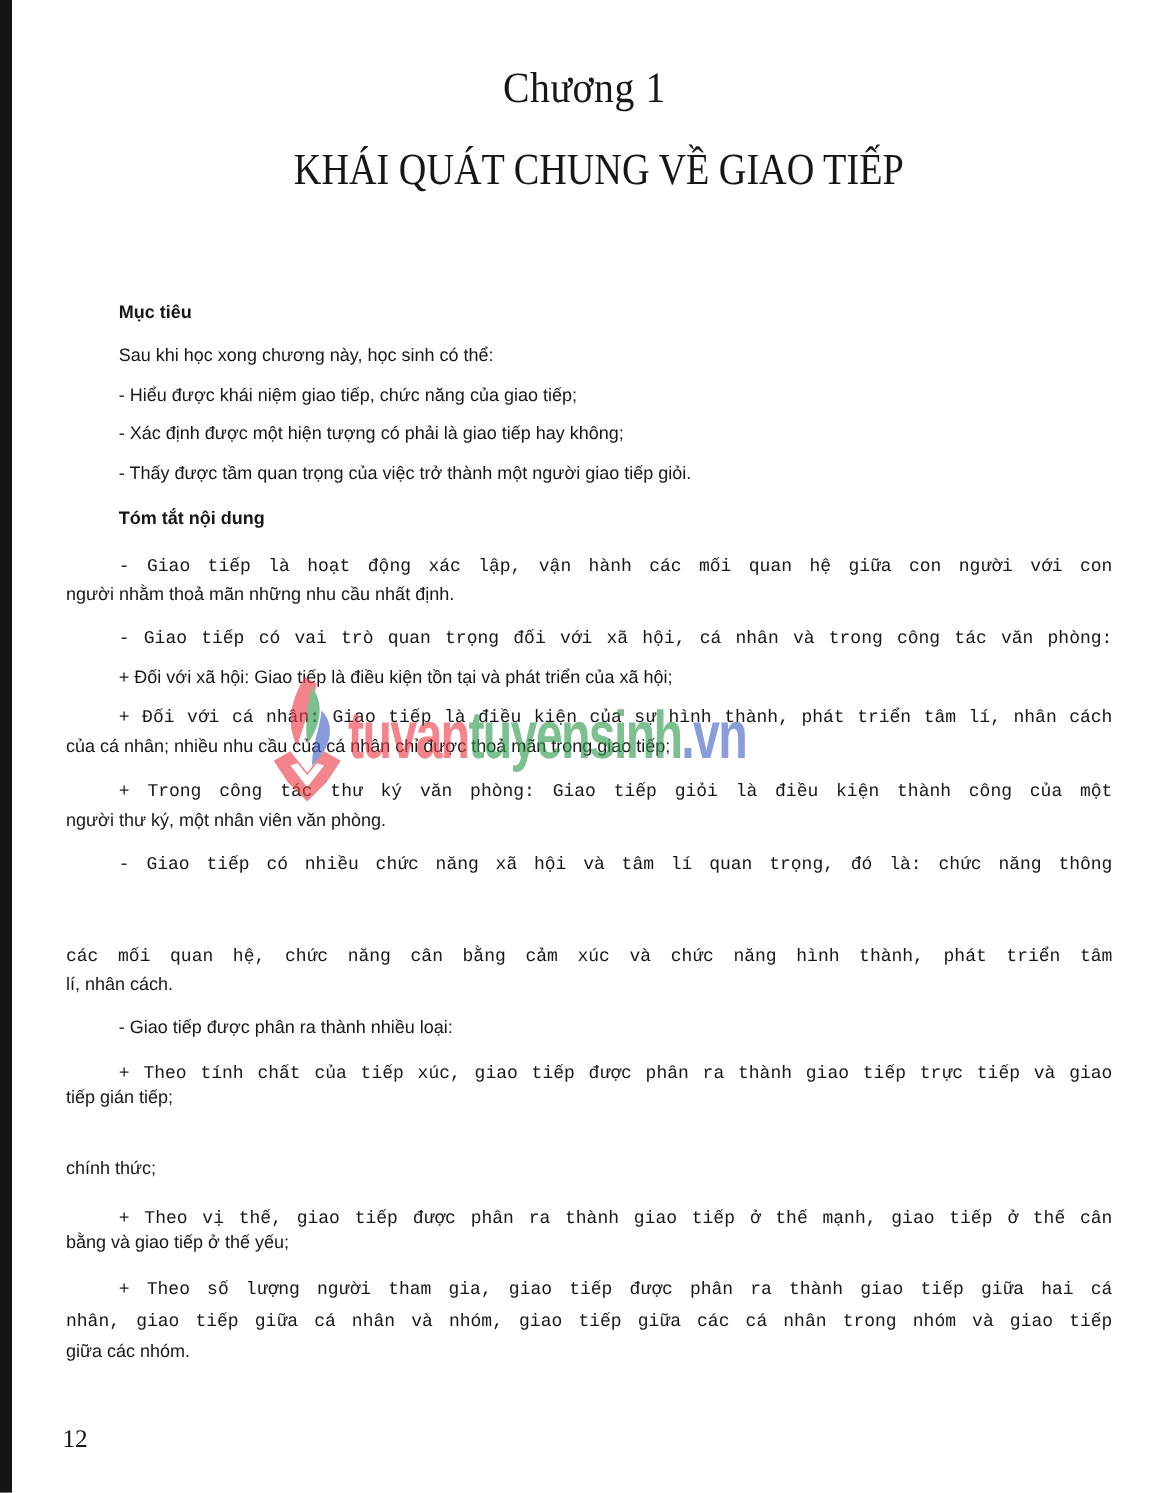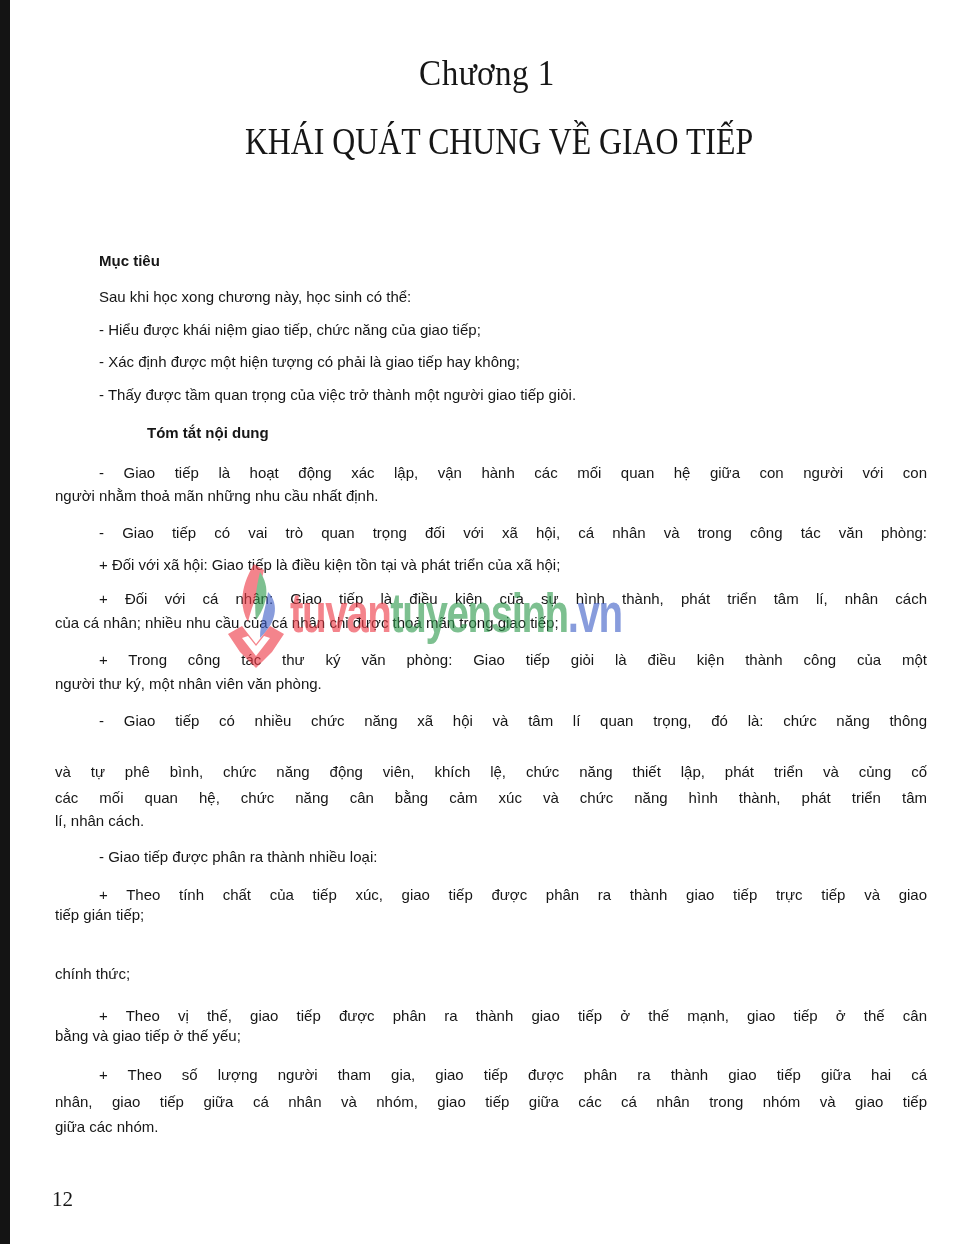--- a/index.html
+++ b/index.html
@@ -24,21 +24,21 @@
       position: absolute; left: 0; width: 978px; top: 120px; text-align: center;
       font-family: "Liberation Serif", "DejaVu Serif", serif;
       font-size: 37px; letter-spacing: 0px;
       transform: scaleX(0.86); transform-origin: center;
     }
     .line {
       position: absolute; white-space: nowrap;
       font-size: 15px; line-height: 24px;
     }
     .heading { font-weight: bold; }
-    .justify { text-align: justify; text-align-last: justify; }
+    .justify { text-align: justify; text-align-last: justify; font-family: Liberation Mono, monospace; }
     .page-number {
       position: absolute; left: 42px; top: 1187px;
       font-family: "Liberation Serif", "DejaVu Serif", serif;
       font-size: 21px;
     }
     .watermark {
       position: absolute; left: 210px; top: 556px; width: 460px; height: 120px;
       pointer-events: none; opacity: 0.62;
     }
     .wm-text {
@@ -61,33 +61,32 @@
 
   <div class="chapter-num">Chương 1</div>
   <div class="chapter-title">KHÁI QUÁT CHUNG VỀ GIAO TIẾP</div>
 
   <div class="line heading" style="left:89px; top:249px;">Mục tiêu</div>
   <div class="line" style="left:89px; top:285px;">Sau khi học xong chương này, học sinh có thể:</div>
   <div class="line" style="left:89px; top:318px;">- Hiểu được khái niệm giao tiếp, chức năng của giao tiếp;</div>
   <div class="line" style="left:89px; top:350px;">- Xác định được một hiện tượng có phải là giao tiếp hay không;</div>
   <div class="line" style="left:89px; top:383px;">- Thấy được tầm quan trọng của việc trở thành một người giao tiếp giỏi.</div>
 
-  <div class="line heading" style="left:89px; top:421px;margin-left:48px;">Tóm tắt nội dung</div>
+  <div class="line heading" style="left:89px; top:421px;">Tóm tắt nội dung</div>
 
   <div class="line justify" style="left:89px; top:461px; width:828px;">- Giao tiếp là hoạt động xác lập, vận hành các mối quan hệ giữa con người với con</div>
   <div class="line" style="left:45px; top:484px;">người nhằm thoả mãn những nhu cầu nhất định.</div>
   <div class="line justify" style="left:89px; top:521px; width:828px;">- Giao tiếp có vai trò quan trọng đối với xã hội, cá nhân và trong công tác văn phòng:</div>
   <div class="line" style="left:89px; top:553px;">+ Đối với xã hội: Giao tiếp là điều kiện tồn tại và phát triển của xã hội;</div>
   <div class="line justify" style="left:89px; top:587px; width:828px;">+ Đối với cá nhân: Giao tiếp là điều kiện của sự hình thành, phát triển tâm lí, nhân cách</div>
   <div class="line" style="left:45px; top:611px;">của cá nhân; nhiều nhu cầu của cá nhân chỉ được thoả mãn trong giao tiếp;</div>
   <div class="line justify" style="left:89px; top:648px; width:828px;">+ Trong công tác thư ký văn phòng: Giao tiếp giỏi là điều kiện thành công của một</div>
   <div class="line" style="left:45px; top:672px;">người thư ký, một nhân viên văn phòng.</div>
 
   <div class="line justify" style="left:89px; top:709px; width:828px;">- Giao tiếp có nhiều chức năng xã hội và tâm lí quan trọng, đó là: chức năng thông</div>
-  <div class="line justify" style="left:45px; top:760px; width:872px;">và tự phê bình, chức năng động viên, khích lệ, chức năng thiết lập, phát triển và củng cố</div>
   <div class="line justify" style="left:45px; top:786px; width:872px;">các mối quan hệ, chức năng cân bằng cảm xúc và chức năng hình thành, phát triển tâm</div>
   <div class="line" style="left:45px; top:809px;">lí, nhân cách.</div>
 
   <div class="line" style="left:89px; top:845px;">- Giao tiếp được phân ra thành nhiều loại:</div>
   <div class="line justify" style="left:89px; top:883px; width:828px;">+ Theo tính chất của tiếp xúc, giao tiếp được phân ra thành giao tiếp trực tiếp và giao</div>
   <div class="line" style="left:45px; top:903px;">tiếp gián tiếp;</div>
   <div class="line" style="left:45px; top:962px;">chính thức;</div>
   <div class="line justify" style="left:89px; top:1004px; width:828px;">+ Theo vị thế, giao tiếp được phân ra thành giao tiếp ở thế mạnh, giao tiếp ở thế cân</div>
   <div class="line" style="left:45px; top:1024px;">bằng và giao tiếp ở thế yếu;</div>
   <div class="line justify" style="left:89px; top:1063px; width:828px;">+ Theo số lượng người tham gia, giao tiếp được phân ra thành giao tiếp giữa hai cá</div>

